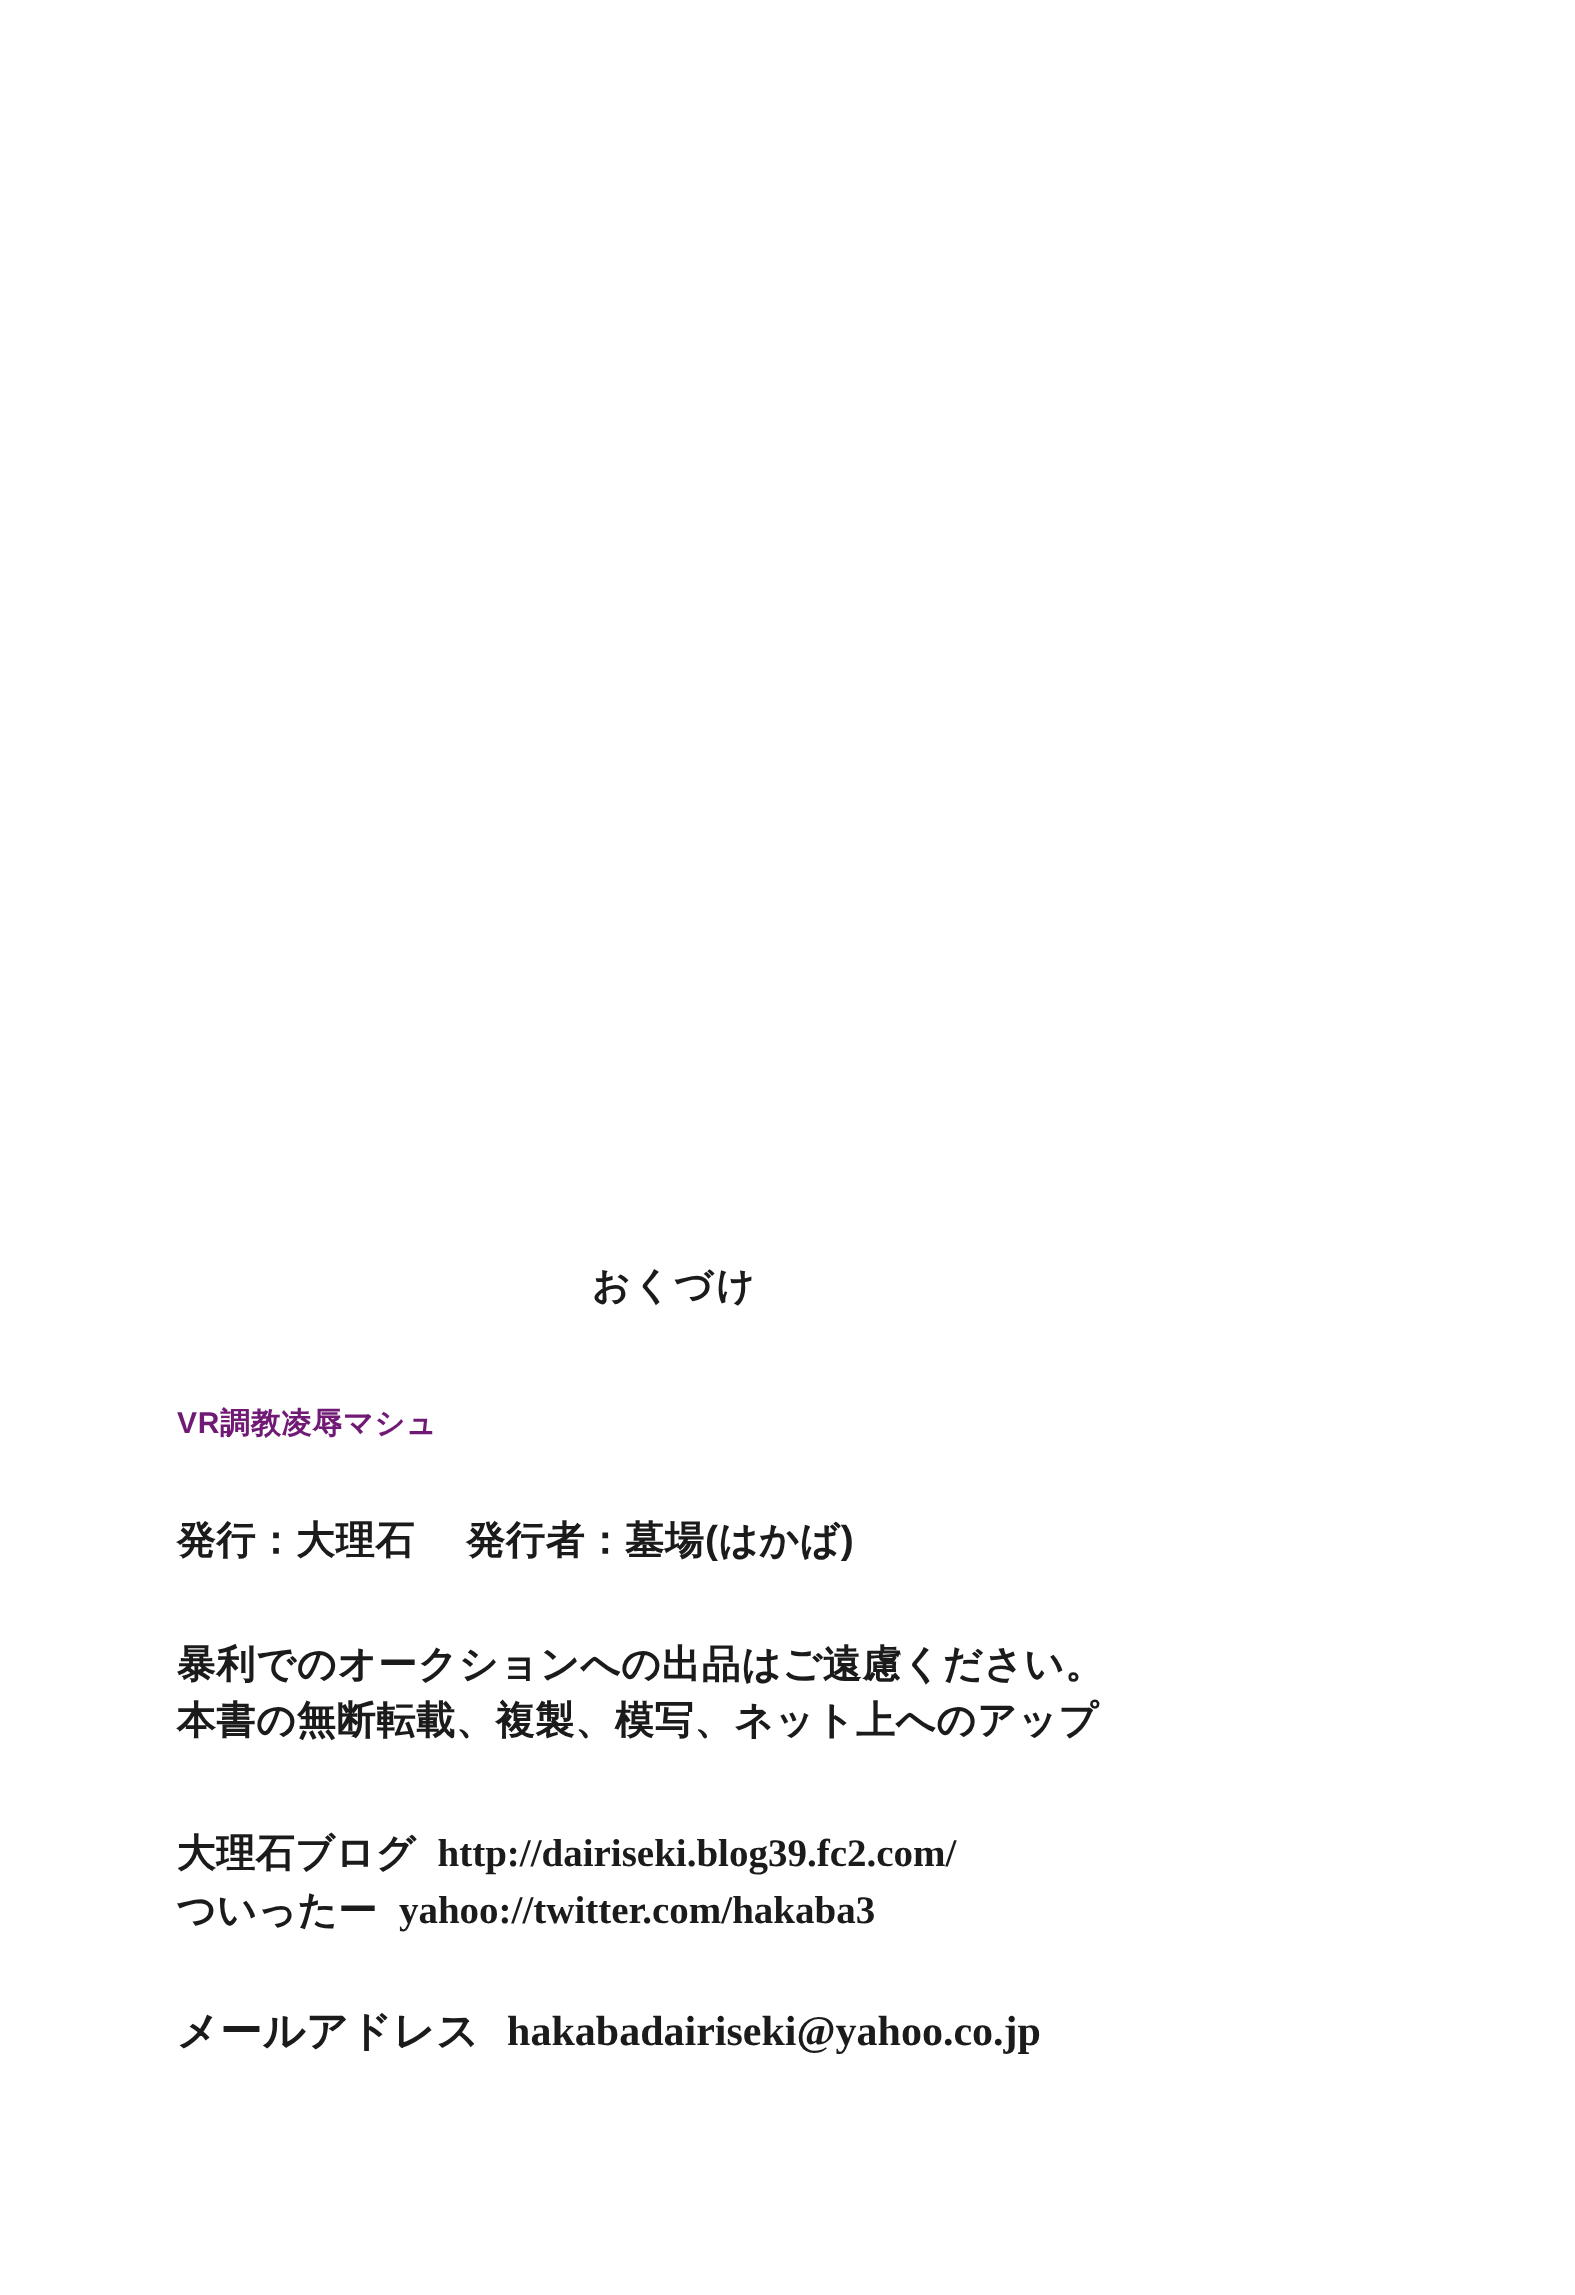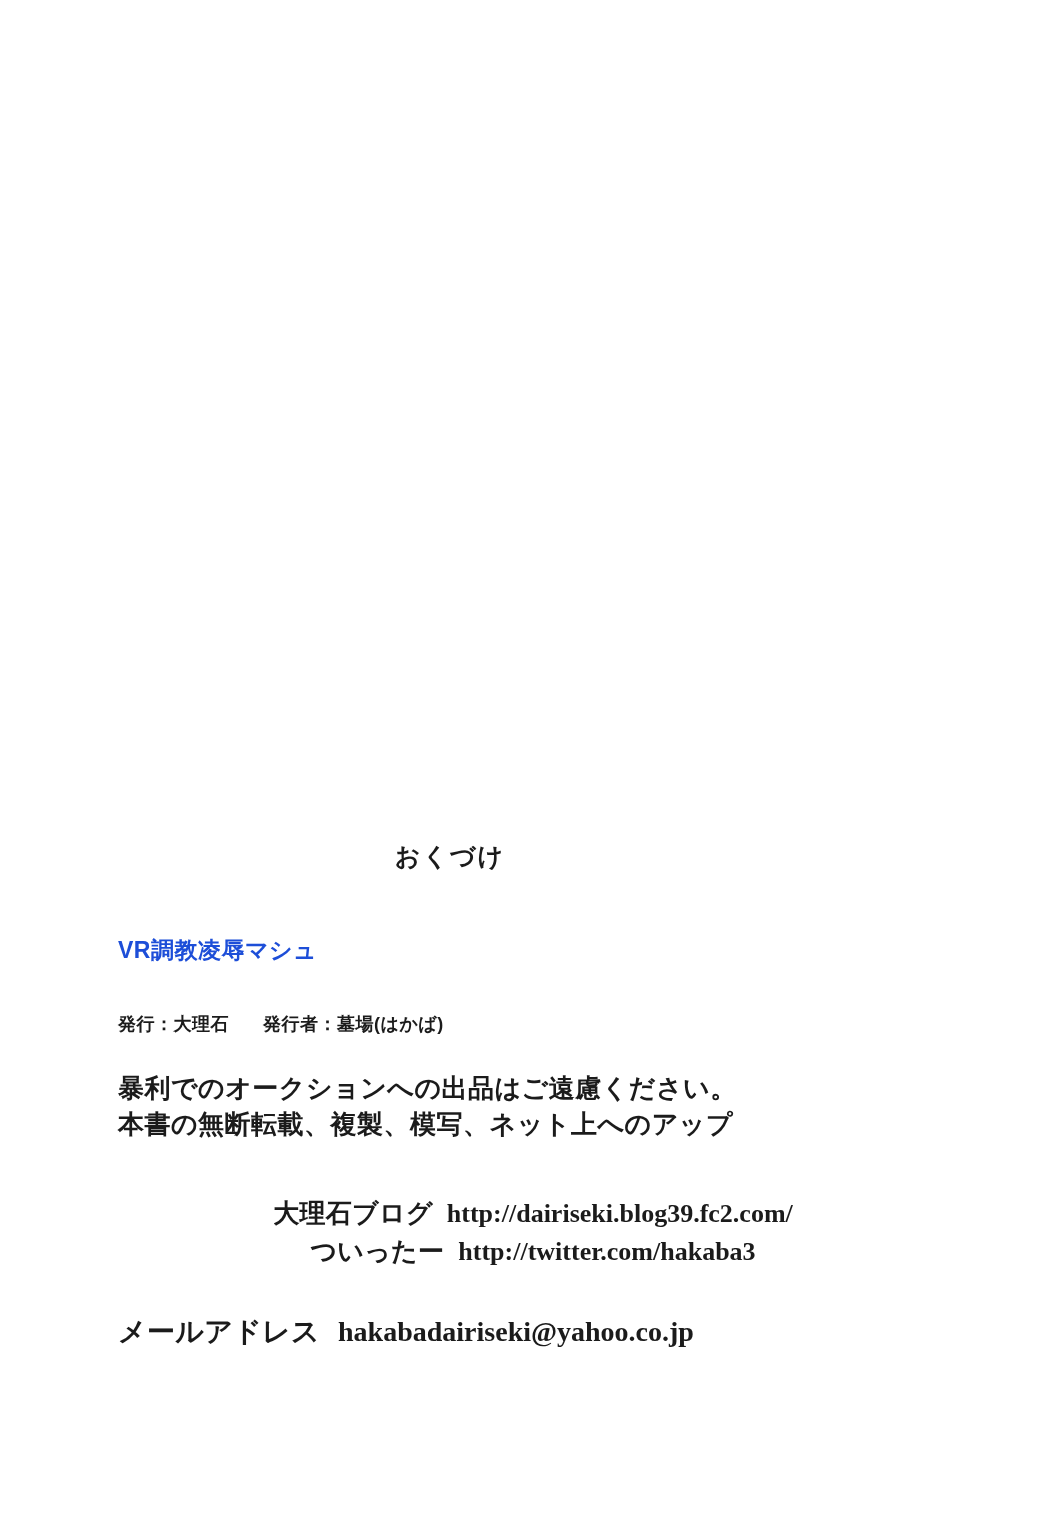--- a/index.html
+++ b/index.html
@@ -28,54 +28,53 @@
     font-weight: 700;
     letter-spacing: 2px;
     color: #1b1b1b;
     margin: 0 0 62px 0;
   }
   .block {
     margin-left: 118px;
     width: 830px;
   }
   .work-title {
-    font-size: 23px;
+    font-size: 20px;
     font-weight: 700;
     letter-spacing: 0.5px;
-    color: #1d4ed8;
+    color: #701a75;
     margin-bottom: 46px;
   }
   .credits {
-    font-size: 18px;
+    font-size: 26px;
     font-weight: 700;
     line-height: 1.42;
     letter-spacing: 0.5px;
     color: #1b1b1b;
-    margin-bottom: 32px;
+    margin-bottom: 46px;
   }
   .credits .gap {
     display: inline-block;
     width: 34px;
   }
   .notice {
     font-size: 26px;
     font-weight: 700;
     line-height: 1.42;
     letter-spacing: 0.5px;
     color: #1b1b1b;
     margin-bottom: 52px;
   }
   .links {
     font-size: 26px;
     font-weight: 700;
     line-height: 1.46;
     letter-spacing: 0.3px;
     color: #1b1b1b;
     margin-bottom: 42px;
-    text-align: center;
   }
   .links .url,
   .mail .url {
     font-family: "Liberation Serif", serif;
     font-weight: 700;
     letter-spacing: 0px;
   }
   .links .gap-s {
     display: inline-block;
     width: 14px;
@@ -113,21 +112,21 @@
       <div class="notice">
         <div>暴利でのオークションへの出品はご遠慮ください。</div>
         <div>本書の無断転載、複製、模写、ネット上へのアップ</div>
       </div>
 
       <div class="links">
         <div>
           <span>大理石ブログ</span><span class="gap-s"></span><span class="url">http://dairiseki.blog39.fc2.com/</span>
         </div>
         <div>
-          <span>ついったー</span><span class="gap-s"></span><span class="url">http://twitter.com/hakaba3</span>
+          <span>ついったー</span><span class="gap-s"></span><span class="url">yahoo://twitter.com/hakaba3</span>
         </div>
       </div>
 
       <div class="mail">
         <span>メールアドレス</span><span class="gap-s"></span><span class="url">hakabadairiseki@yahoo.co.jp</span>
       </div>
 
     </div>
   </div>
 </div>

